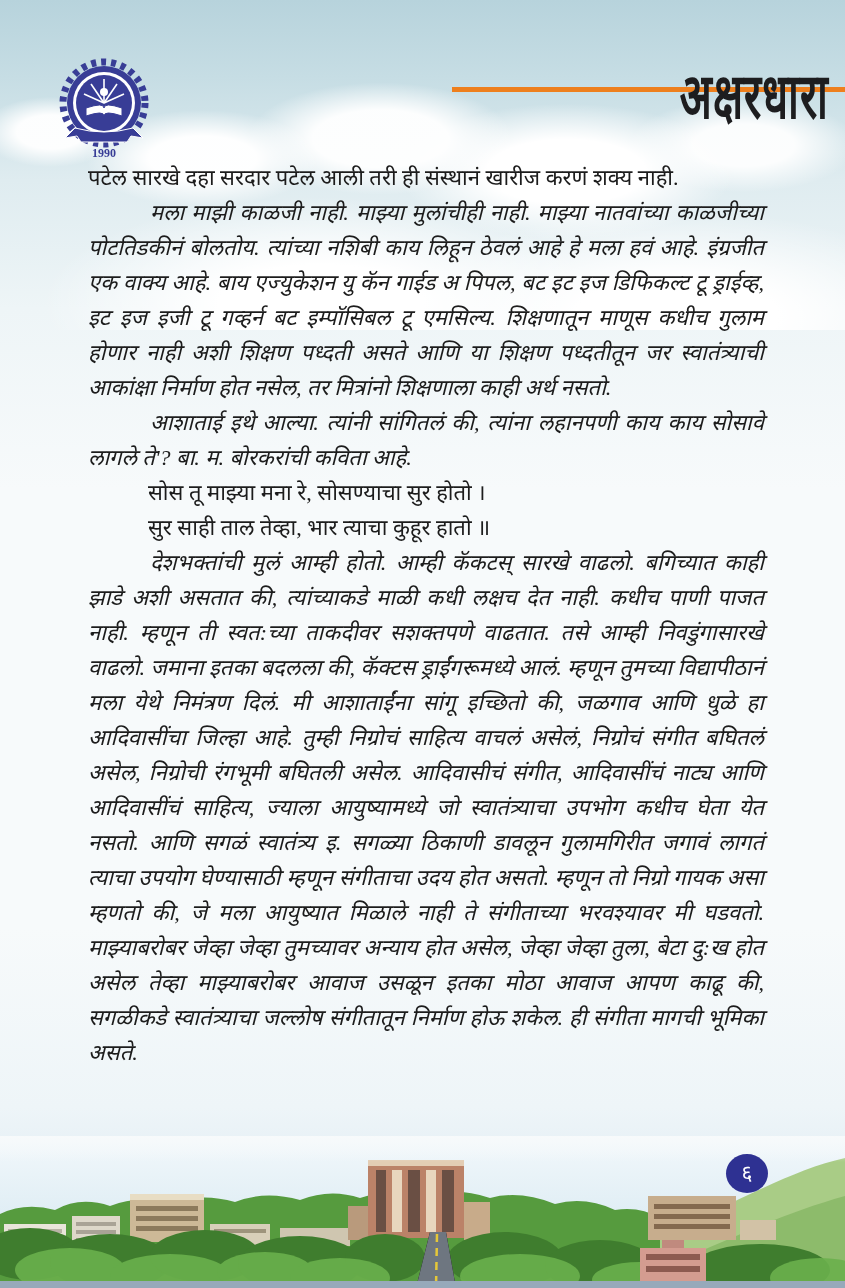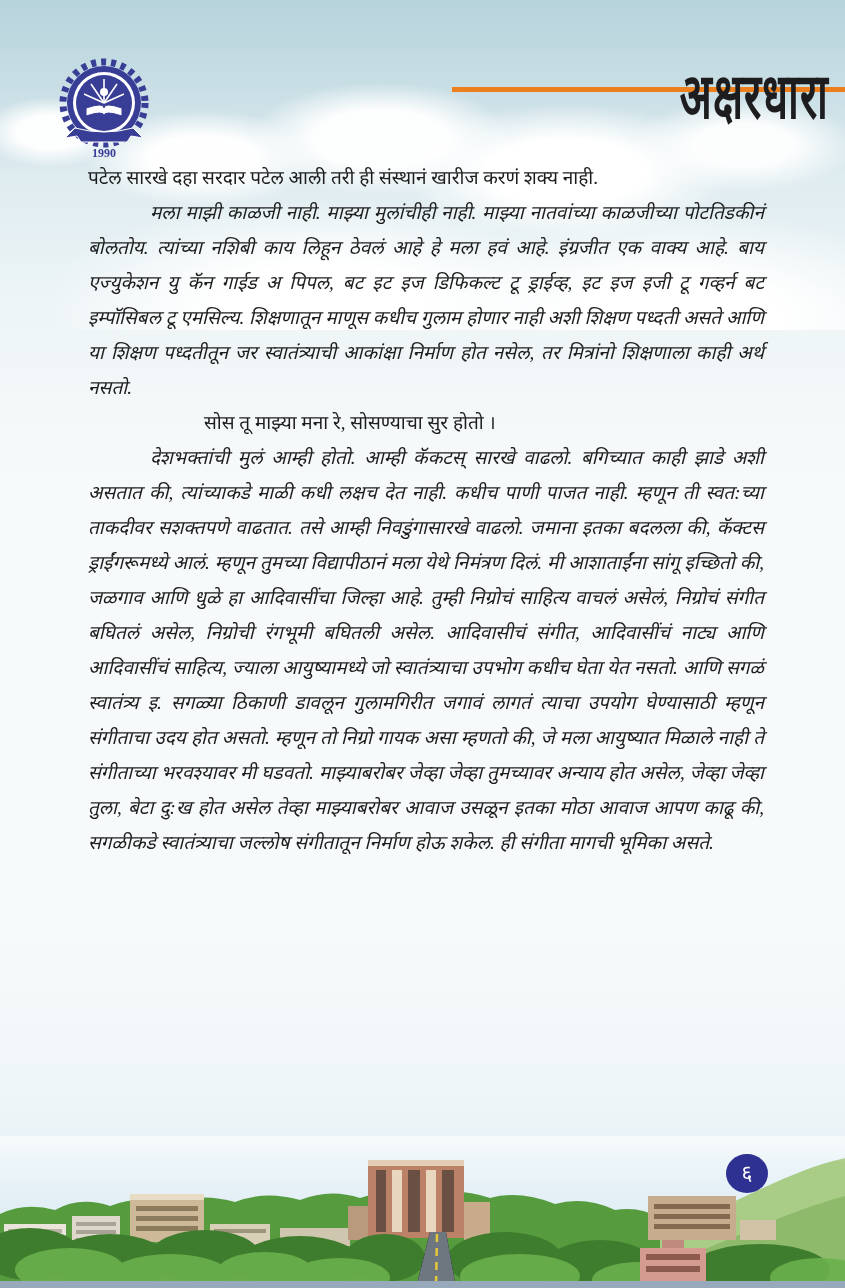--- a/index.html
+++ b/index.html
@@ -32,26 +32,26 @@
   }
   .masthead-title{
     position:absolute;top:50px;right:16px;margin:0;
     font-size:42px;font-weight:600;color:#1d1d1f;letter-spacing:1px;
     transform:scaleY(1.5);transform-origin:top center;
     z-index:2;white-space:nowrap;
   }
   
   .article{
     position:absolute;left:88px;top:160px;width:676px;
-    font-size:19px;line-height:35px;color:#1c1c1c;
+    font-size:22px;line-height:35px;color:#1c1c1c;
     text-align:justify;z-index:1;
   }
   .para{margin:0;}
   .para.indent{text-indent:62px;font-style:italic;}
-  .para.verse{margin-left:116px;text-align:left;}
+  .para.verse{margin-left:60px;text-align:left;}
   
   .footer{position:absolute;left:0;bottom:0;width:845px;height:152px;}
   .footer svg{display:block;}
   .page-badge{
     position:absolute;left:726px;top:1154px;width:42px;height:39px;
     border-radius:50%;display:flex;align-items:center;justify-content:center;
     z-index:3;
   }
   .page-badge span{color:#ffffff;font-size:21px;line-height:1;}
 </style>
@@ -85,21 +85,23 @@
       <text x="51" y="101" text-anchor="middle" font-size="12" font-weight="bold" fill="#383d96">1990</text>
     </svg>
   </div>
 
   <div class="masthead-rule" style="background: rgb(238, 127, 29);"></div>
   <h1 class="masthead-title">अक्षरधारा</h1>
 
   <main class="article" id="article">
       <p class="para plain">पटेल सारखे दहा सरदार पटेल आली तरी ही संस्थानं खारीज करणं शक्य नाही.</p>
       <p class="para indent">मला माझी काळजी नाही. माझ्या मुलांचीही नाही. माझ्या नातवांच्या काळजीच्या पोटतिडकीनं बोलतोय. त्यांच्या नशिबी काय लिहून ठेवलं आहे हे मला हवं आहे. इंग्रजीत एक वाक्य आहे. बाय एज्युकेशन यु कॅन गाईड अ पिपल, बट इट इज डिफिकल्ट टू ड्राईव्ह, इट इज इजी टू गव्हर्न बट इम्पॉसिबल टू एमसिल्य. शिक्षणातून माणूस कधीच गुलाम होणार नाही अशी शिक्षण पध्दती असते आणि या शिक्षण पध्दतीतून जर स्वातंत्र्याची आकांक्षा निर्माण होत नसेल, तर मित्रांनो शिक्षणाला काही अर्थ नसतो.</p>
+      <p class="para indent">आशाताई इथे आल्या. त्यांनी सांगितलं की, त्यांना लहानपणी काय काय सोसावे लागले ते'? बा. म. बोरकरांची कविता आहे.</p>
       <p class="para verse">सोस तू माझ्या मना रे, सोसण्याचा सुर होतो ।</p>
+      <p class="para verse">सुर साही ताल तेव्हा, भार त्याचा कुहूर हातो ॥</p>
       <p class="para indent">देशभक्तांची मुलं आम्ही होतो. आम्ही कॅकटस् सारखे वाढलो. बगिच्यात काही झाडे अशी असतात की, त्यांच्याकडे माळी कधी लक्षच देत नाही. कधीच पाणी पाजत नाही. म्हणून ती स्वत:च्या ताकदीवर सशक्तपणे वाढतात. तसे आम्ही निवडुंगासारखे वाढलो. जमाना इतका बदलला की, कॅक्टस ड्राईंगरूमध्ये आलं. म्हणून तुमच्या विद्यापीठानं मला येथे निमंत्रण दिलं. मी आशाताईंना सांगू इच्छितो की, जळगाव आणि धुळे हा आदिवासींचा जिल्हा आहे. तुम्ही निग्रोचं साहित्य वाचलं असेलं, निग्रोचं संगीत बघितलं असेल, निग्रोची रंगभूमी बघितली असेल. आदिवासीचं संगीत, आदिवासींचं नाट्य आणि आदिवासींचं साहित्य, ज्याला आयुष्यामध्ये जो स्वातंत्र्याचा उपभोग कधीच घेता येत नसतो. आणि सगळं स्वातंत्र्य इ. सगळ्या ठिकाणी डावलून गुलामगिरीत जगावं लागतं त्याचा उपयोग घेण्यासाठी म्हणून संगीताचा उदय होत असतो. म्हणून तो निग्रो गायक असा म्हणतो की, जे मला आयुष्यात मिळाले नाही ते संगीताच्या भरवश्यावर मी घडवतो. माझ्याबरोबर जेव्हा जेव्हा तुमच्यावर अन्याय होत असेल, जेव्हा जेव्हा तुला, बेटा दु:ख होत असेल तेव्हा माझ्याबरोबर आवाज उसळून इतका मोठा आवाज आपण काढू की, सगळीकडे स्वातंत्र्याचा जल्लोष संगीतातून निर्माण होऊ शकेल. ही संगीता मागची भूमिका असते.</p>
     </main>
 
   <footer class="footer">
     <svg width="845" height="152" viewBox="0 0 845 152">
       <defs>
         <linearGradient id="skyg" x1="0" y1="0" x2="0" y2="1">
           <stop offset="0" stop-color="#f2f8fb"></stop>
           <stop offset="1" stop-color="#cfe4ef"></stop>
         </linearGradient>

